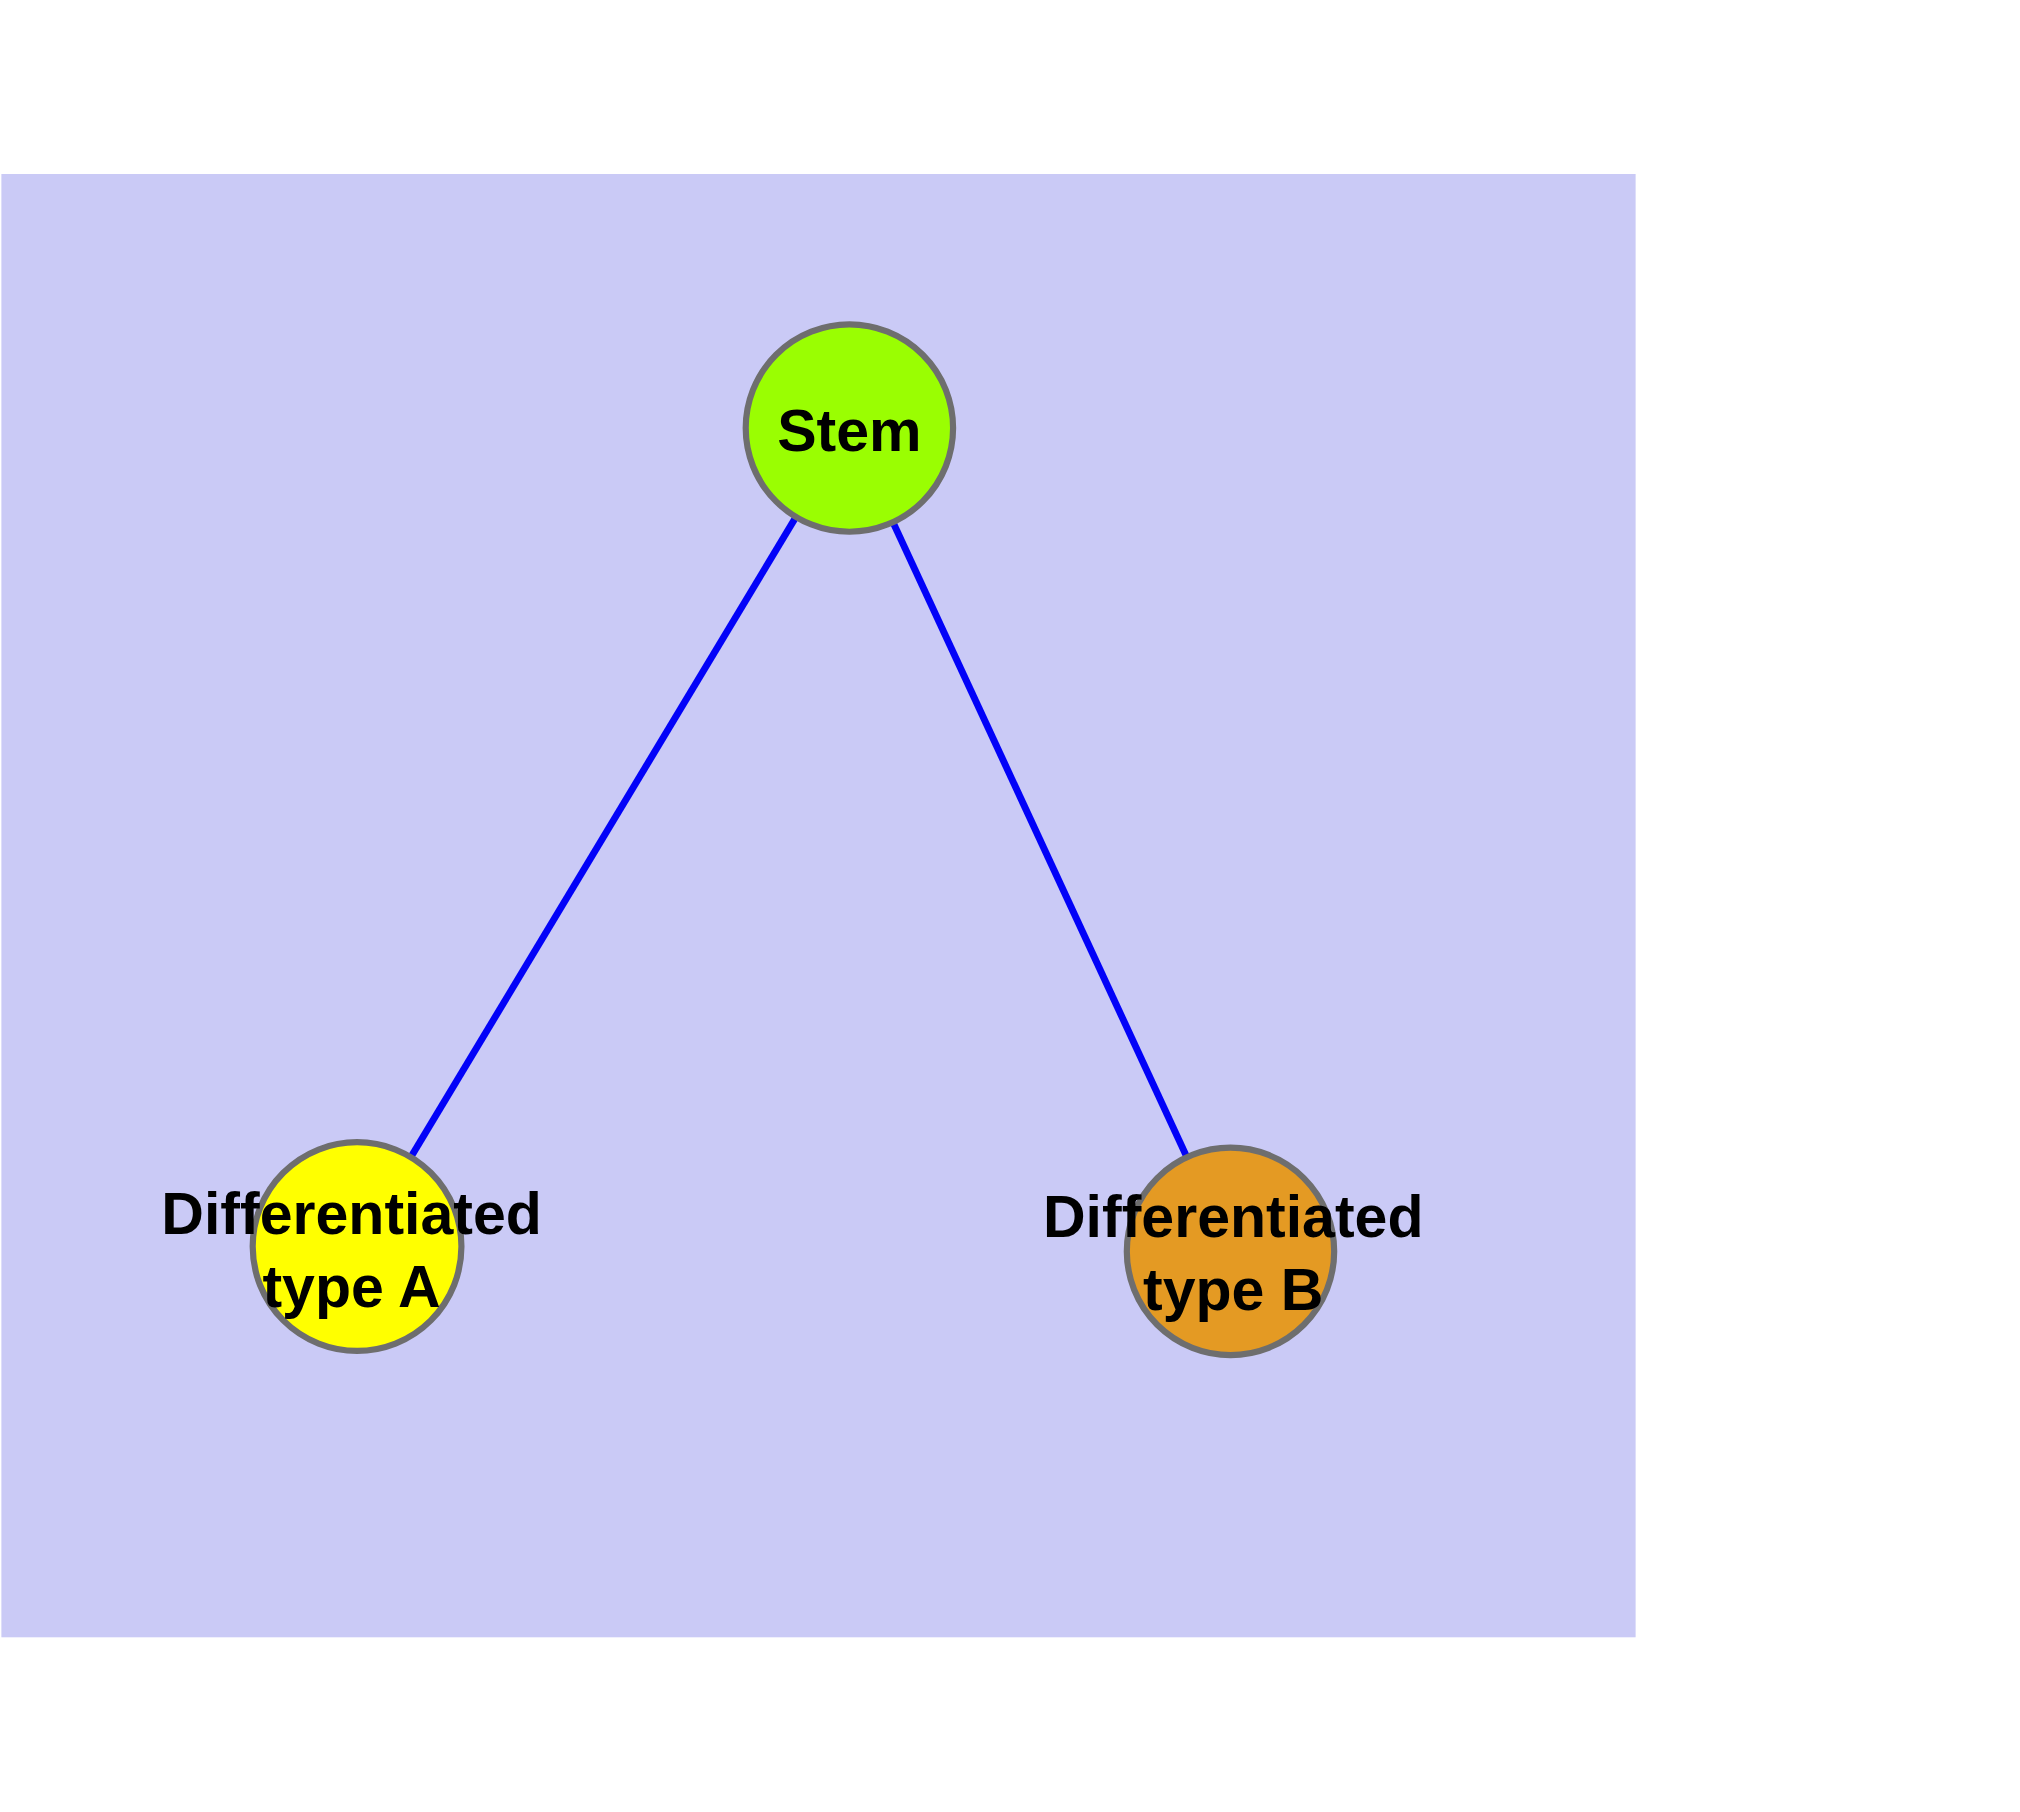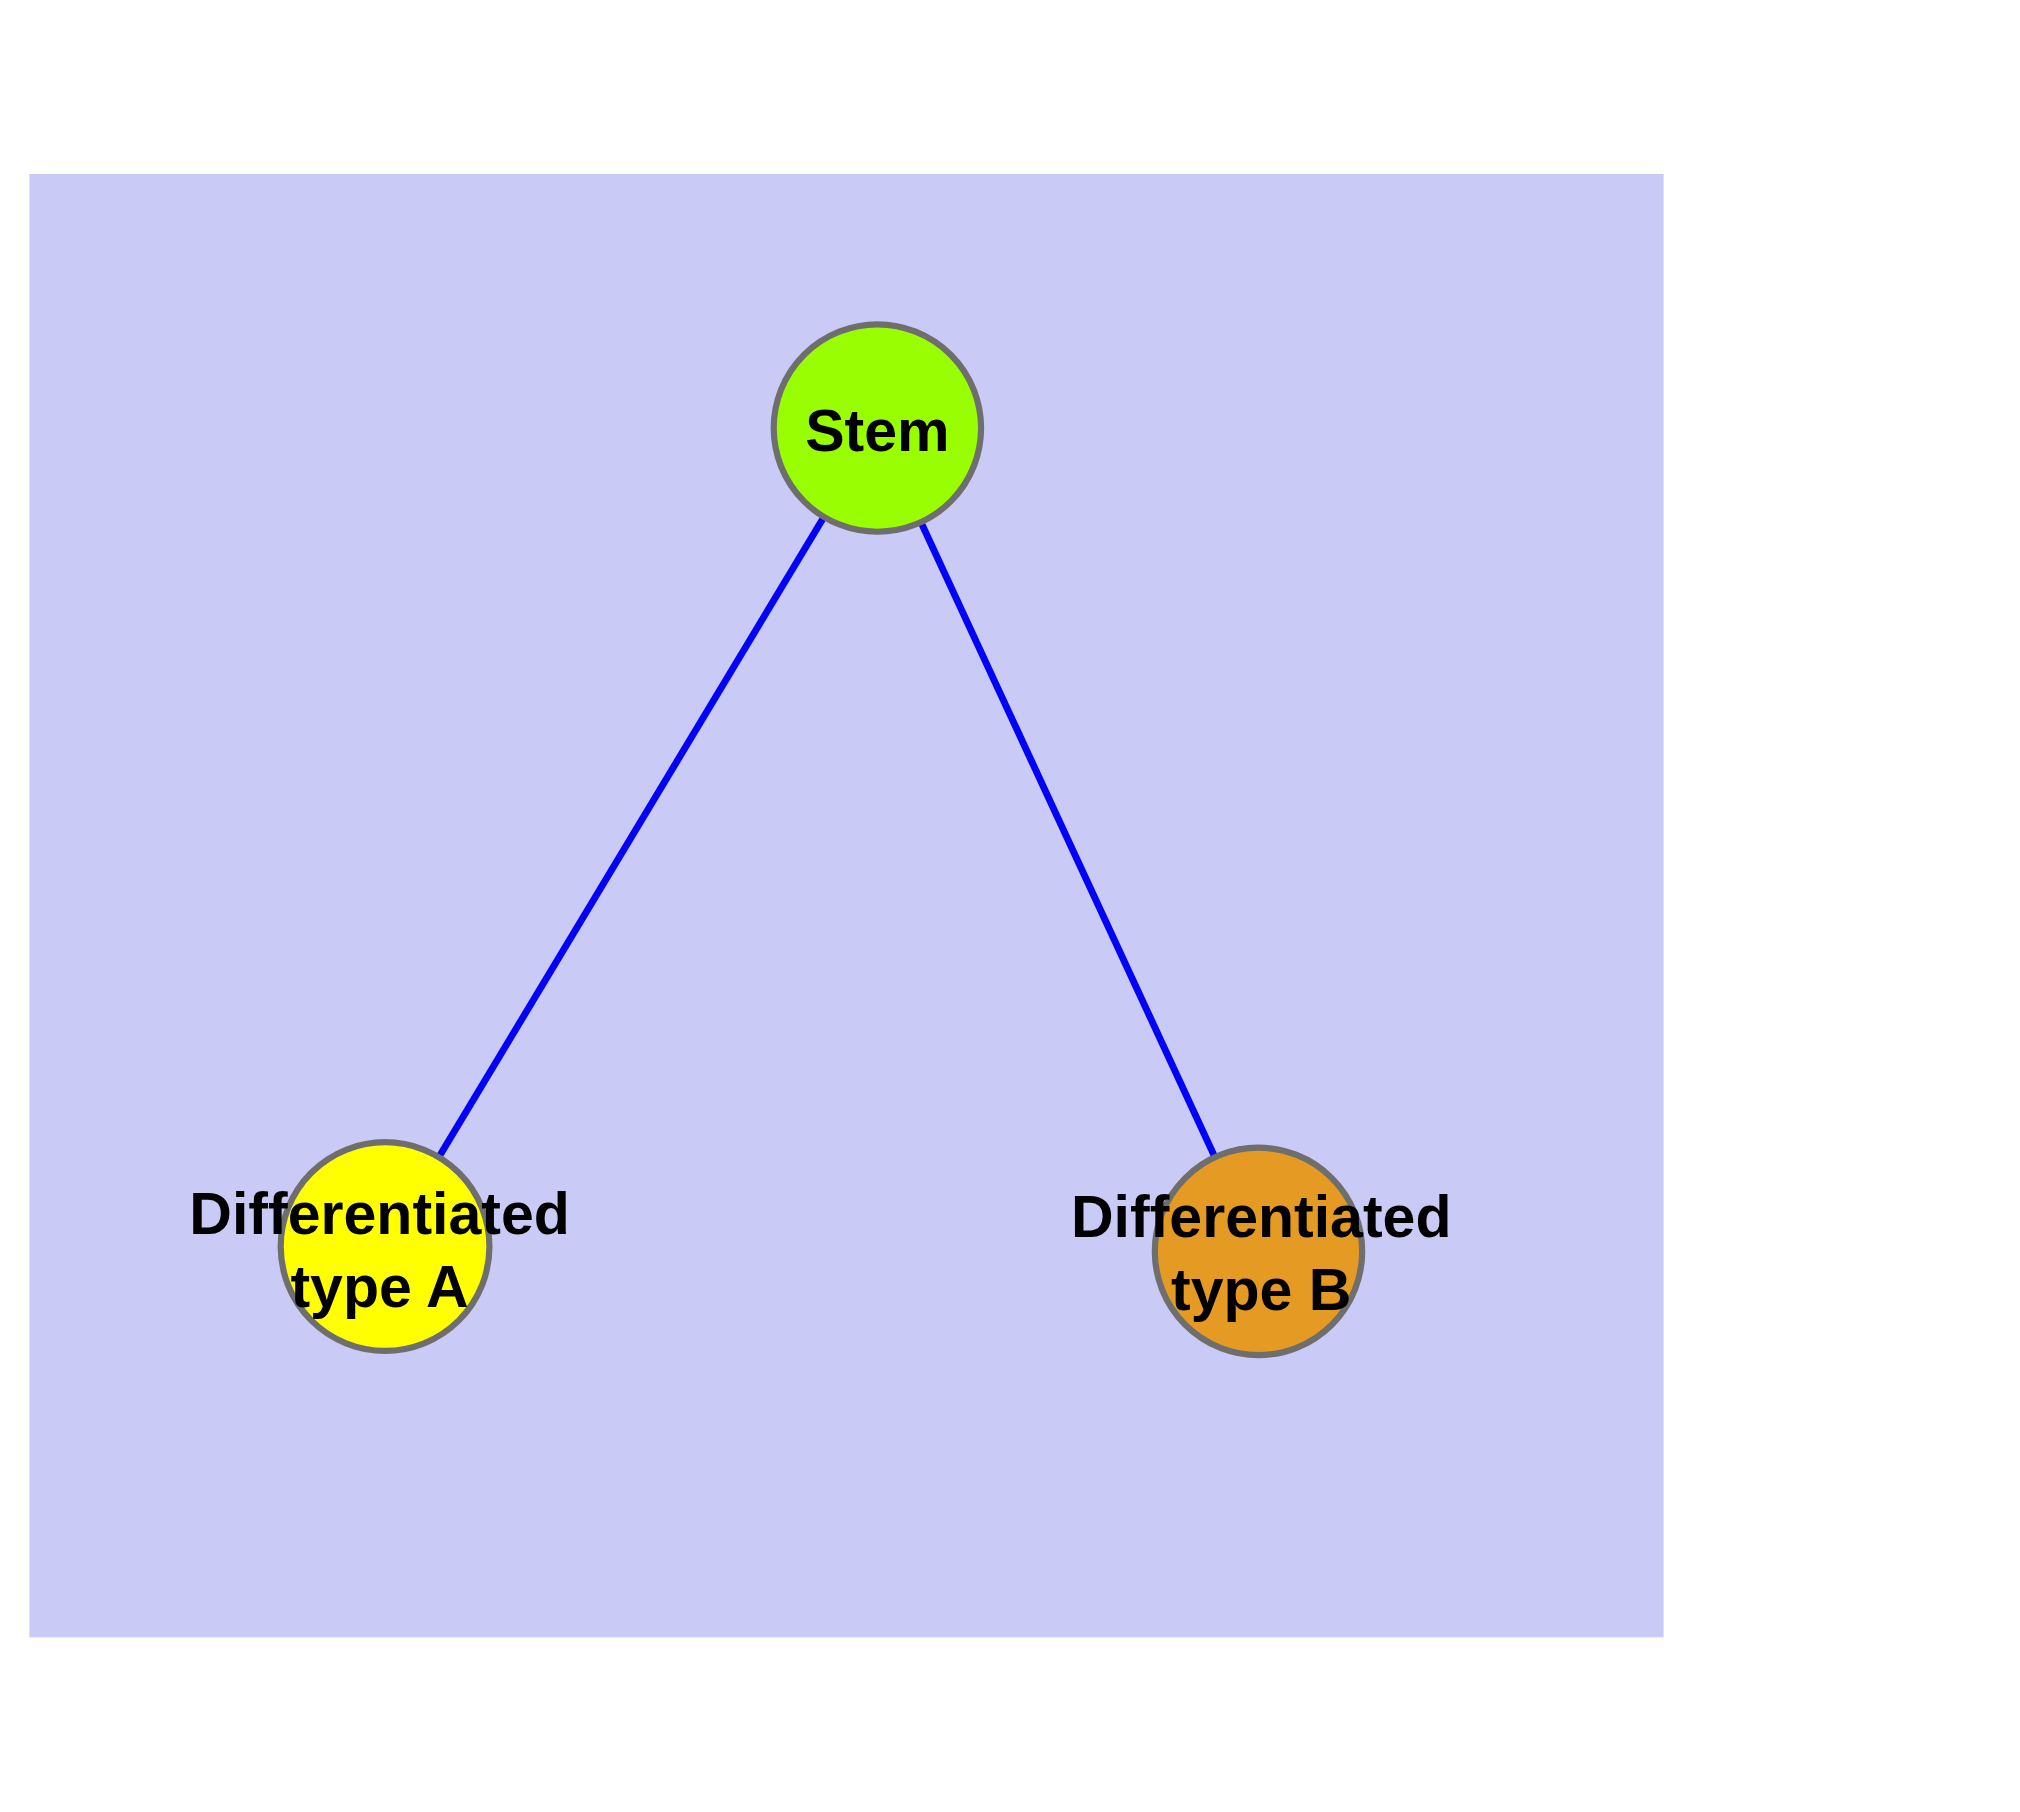--- a/index.html
+++ b/index.html
@@ -7,21 +7,20 @@
     padding: 0;
     background: #ffffff;
     font-family: "Liberation Sans", "DejaVu Sans", sans-serif;
   }
   .stage {
     position: relative;
     width: 1637px;
     height: 1812px;
     background: #ffffff;
     overflow: hidden;
-    padding-left: 28px;
   }
   .stage svg {
     display: block;
     width: 100%;
     height: 100%;
   }
   .edge {
     stroke-width: 10px;
     stroke-linecap: butt;
   }

